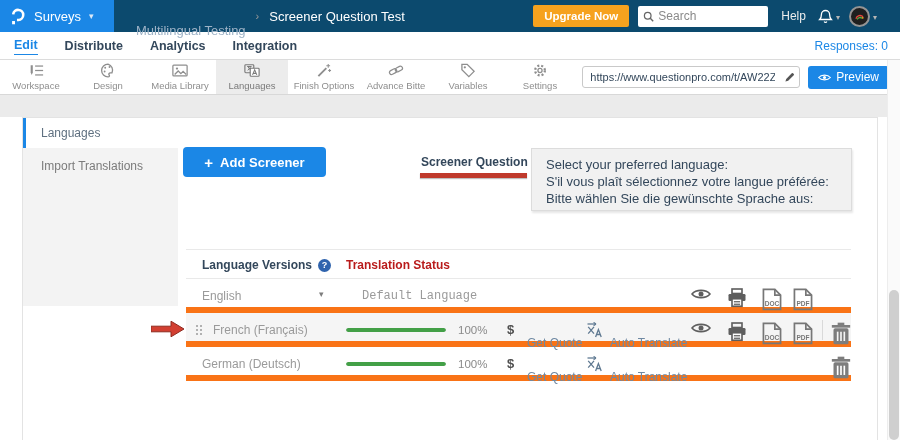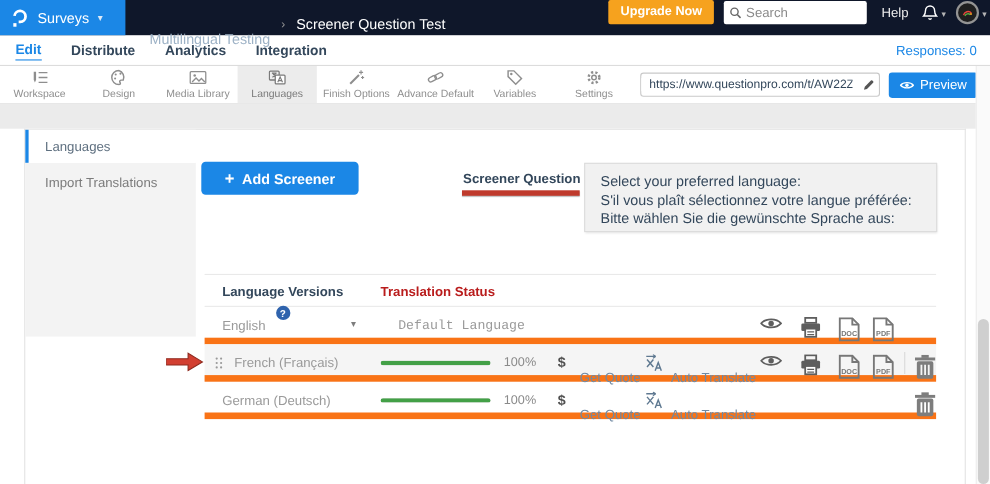--- a/index.html
+++ b/index.html
@@ -1,30 +1,30 @@
 <!DOCTYPE html>
 <html><head>
 <meta charset="utf-8">
 <style>
   * { margin:0; padding:0; box-sizing:border-box; }
   html,body { width:900px; height:440px; overflow:hidden; background:#fff;
     font-family:"Liberation Sans", sans-serif; }
   svg { display:block; }
 
   
-  .topbar { height:32px; background:#0f172a; display:flex; align-items:flex-start; position:relative; }
+  .topbar { height:32px; background:#0c4a6e; display:flex; align-items:center; position:relative; }
   .brand { width:114px; height:32px; background:#1b87e6; display:flex; align-items:center; padding-left:9px; cursor:pointer; }
   .brand .logo { width:17px; height:18px; margin-right:8px; }
   .brand .product { color:#fff; font-size:13px; }
   .brand .caret { color:#dce9f7; font-size:9px; margin-left:8px; }
   .crumbs { display:flex; align-items:center; margin-left:22px; font-size:13px; }
   .crumb-parent { color:#9db2c6;margin-top:28px; }
   .crumb-sep { color:#9a9a9a; margin:0 10px; font-size:11px; }
   .crumb-current { color:#fff; }
-  .topbar-right { margin-left:auto; display:flex; align-items:center; padding-right:3px; }
+  .topbar-right { margin-left:auto; display:flex; align-items:center; padding-right:23px; }
   .upgrade-btn { background:#f6a21e; color:#fff; font-size:11.5px; font-weight:bold;
     border:none; border-radius:2px; padding:5px 11px; cursor:pointer; margin-right:9px; }
   .searchbox { background:#fff; border-radius:2px; width:130px; height:21px; display:flex; align-items:center; padding:0 5px; }
   .searchbox svg { width:11px; height:11px; color:#666; margin-right:4px; flex:none; }
   .searchbox input { border:none; outline:none; width:100%; font-size:12px; color:#333; font-family:inherit; }
   .searchbox input::placeholder { color:#8a8a8a; }
   .help-link { color:#ececec; font-size:12px; margin:0 12px 0 13px; cursor:pointer; }
   .bell-wrap { display:flex; align-items:center; cursor:pointer; }
   .bell-wrap svg { width:15px; height:15px; color:#fff; }
   .mini-caret { color:#b5b5b5; font-size:8px; margin:2px 0 0 3px; }
@@ -70,21 +70,21 @@
   .red-underline { position:absolute; left:397px; top:55px; width:107px; height:5px; background:#bf3a2c; box-shadow:0 1px 1px rgba(0,0,0,0.25); }
 
   .prompt-box { position:absolute; left:508px; top:30px; width:321px; height:63px; background:#f1f1f1;
     border:1px solid #dcdcdc; box-shadow:1px 2px 2px rgba(0,0,0,0.10); padding:7px 14px; }
   .prompt-box .pline { font-size:13px; color:#33475b; line-height:17px; }
 
   
   .ltable { position:absolute; left:163px; top:131px; width:665px; }
   .trow { position:relative; height:34px; border-bottom:6px solid #f97316; }
   .thead { height:30px; border-top:1px solid #e9e9e9; border-bottom:1px solid #e9e9e9; position:relative; }
-  .th1 { position:absolute; left:16px; top:8px; font-size:12px; font-weight:bold; color:#33475b; display:flex; align-items:center; gap:6px;flex-direction:column; }
+  .th1 { position:absolute; left:16px; top:8px; font-size:12px; font-weight:bold; color:#33475b; display:flex; align-items:center; gap:6px; }
   .qmark { width:13px; height:13px; border-radius:50%; background:#2f63ad; color:#fff; font-size:9px; font-weight:bold;
     display:inline-flex; align-items:center; justify-content:center; cursor:pointer; }
   .th2 { position:absolute; left:160px; top:8px; font-size:12px; font-weight:bold; color:#b91c1c; }
 
   .cell-name { position:absolute; left:16px; top:10px; font-size:12px; color:#9a9a9a; }
   .cell-name.indent { left:27px; }
   .dd-caret { position:absolute; left:133px; top:10px; font-size:9px; color:#7d7d7d; cursor:pointer; }
   .cell-status { position:absolute; left:176px; top:10px; font-size:12px; color:#9a9a9a;font-family:Liberation Mono, monospace; }
   .drag-handle { position:absolute; left:9px; top:11px; width:8px; height:12px; color:#9a9a9a; cursor:grab; }
   .row-alt { background:#f5f5f5; }
@@ -209,21 +209,21 @@
       <line x1="2" y1="14" x2="10.5" y2="5.5" stroke="currentColor" stroke-width="2"></line>
       <path d="M12.5 1 v4 M10.5 3 h4 M14 6.5 v3 M12.5 8 h3" stroke="currentColor" stroke-width="1.1" fill="none"></path>
     </svg>
     <span class="tlabel">Finish Options</span>
   </div>
   <div class="tool">
     <svg viewBox="0 0 18 16">
       <rect x="1.5" y="7" width="8.5" height="4.6" rx="2.3" fill="none" stroke="currentColor" stroke-width="1.4" transform="rotate(-28 5.75 9.3)"></rect>
       <rect x="8" y="4" width="8.5" height="4.6" rx="2.3" fill="none" stroke="currentColor" stroke-width="1.4" transform="rotate(-28 12.25 6.3)"></rect>
     </svg>
-    <span class="tlabel">Advance Default</span>
+    <span class="tlabel">Advance Bitte</span>
   </div>
   <div class="tool">
     <svg viewBox="0 0 16 16">
       <path d="M1.5 1.5 h5.6 l7.4 7.4 -5.6 5.6 L1.5 7.1 Z" fill="none" stroke="currentColor" stroke-width="1.4"></path>
       <circle cx="4.6" cy="4.6" r="1.2" fill="currentColor"></circle>
     </svg>
     <span class="tlabel">Variables</span>
   </div>
   <div class="tool">
     <svg viewBox="0 0 16 16">

